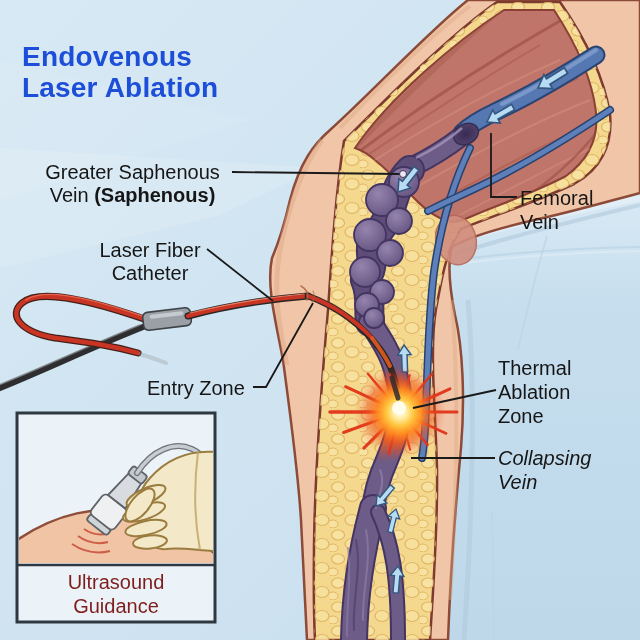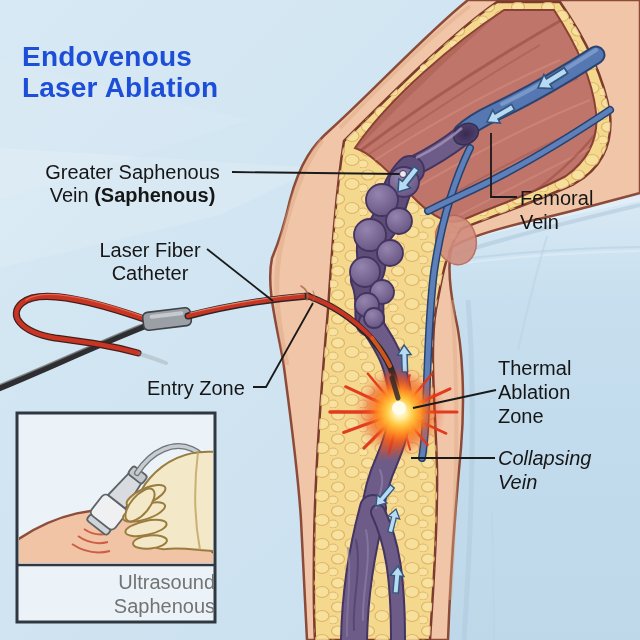--- a/index.html
+++ b/index.html
@@ -3,22 +3,22 @@
 <meta charset="utf-8">
 <style>
   html,body{margin:0;padding:0;background:#e8eef2;}
   #stage{position:relative;width:640px;height:640px;overflow:hidden;
          font-family:"Liberation Sans",sans-serif;background:#cfe3f0;}
   #art{position:absolute;left:0;top:0;}
   .lbl{position:absolute;font-size:20px;line-height:23px;color:#161616;white-space:nowrap;}
   .center{text-align:center;}
   #title{position:absolute;left:22px;top:22px;font-size:28px;line-height:31px;
          font-weight:bold;color:#1d4ed8;letter-spacing:.2px;}
-  #cap-ultra{position:absolute;left:17px;top:570px;width:198px;text-align:right;
-             font-size:20px;line-height:24px;color:#737373;}
+  #cap-ultra{position:absolute;left:17px;top:570px;width:198px;text-align:center;
+             font-size:20px;line-height:24px;color:#7f1d1d;}
 </style>
 </head>
 <body>
 
 <div id="stage">
 
 <svg id="art" width="640" height="640" viewBox="0 0 640 640">
   <defs>
     <linearGradient id="bggrad" x1="0" y1="0" x2="1" y2="1">
       <stop offset="0" stop-color="#d7e9f4"></stop>
@@ -313,16 +313,16 @@
   <span>Zone</span>
 </div>
 
 <div class="lbl" style="left:498px;top:446px;line-height:24px;font-style:italic;">
   <span>Collapsing</span><br>
   <span>Vein</span>
 </div>
 
 <div id="cap-ultra">
   <span>Ultrasound</span><br>
-  <span>Saphenous</span>
+  <span>Guidance</span>
 </div>
 
 </div>
 
 </body></html>

